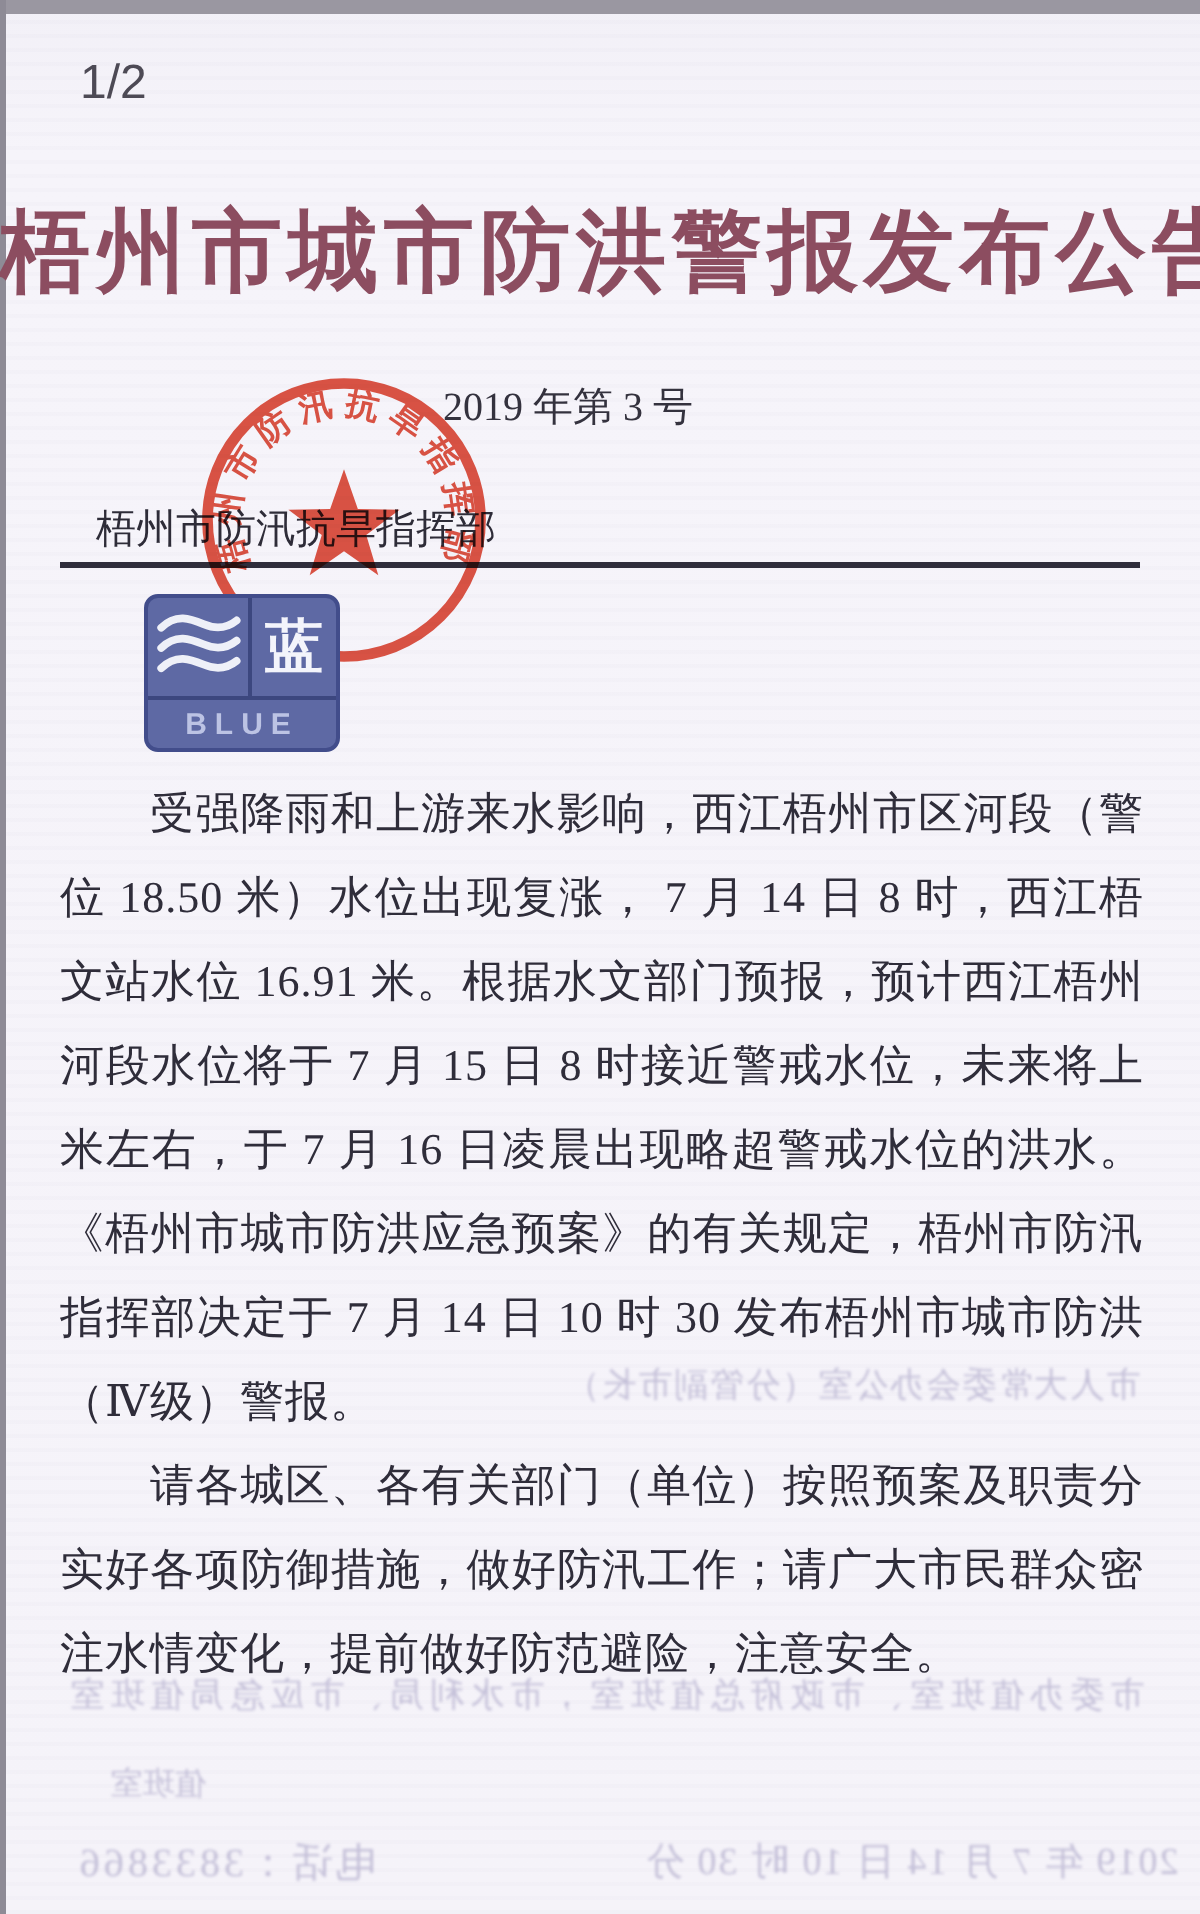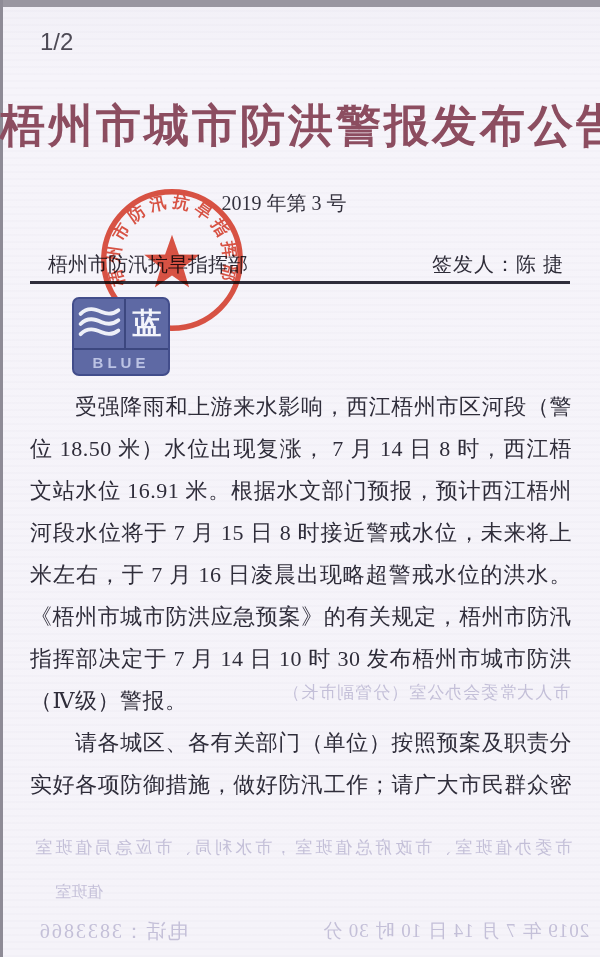--- a/index.html
+++ b/index.html
@@ -110,21 +110,20 @@
   <div class="scan-edge-left"></div>
 
   <div class="page-indicator">1/2</div>
 
   <h1 class="doc-title serif">梧州市城市防洪警报发布公告</h1>
 
   <div class="doc-number serif">2019 年第 3 号</div>
 
   <div class="header-row serif">
     <span>梧州市防汛抗旱指挥部</span>
-    <span class="signer"><span>签发人：</span><span>陈  捷</span></span>
   </div>
 
   <hr class="rule">
 
   <svg class="stamp" viewBox="0 0 160 160" xmlns="http://www.w3.org/2000/svg">
     <circle cx="80" cy="80" r="70" fill="none" stroke="#dc3e2b" stroke-width="5.5"></circle>
     <polygon points="80,54 87.1,74.3 108.5,74.7 91.4,87.7 97.6,108.3 80,96 62.4,108.3 68.6,87.7 51.5,74.7 72.9,74.3" fill="#dc3e2b"></polygon>
     <defs>
       <path id="sealArc" d="M 33.2 107 A 54 54 0 1 1 126.8 107" fill="none"></path>
     </defs>
@@ -156,20 +155,21 @@
     <div class="line full indent">受强降雨和上游来水影响，西江梧州市区河段（警戒水</div>
     <div class="line full">位 18.50 米）水位出现复涨， 7 月 14 日 8 时，西江梧州水</div>
     <div class="line full">文站水位 16.91 米。根据水文部门预报，预计西江梧州市区</div>
     <div class="line full">河段水位将于 7 月 15 日 8 时接近警戒水位，未来将上涨 0.5</div>
     <div class="line full">米左右，于 7 月 16 日凌晨出现略超警戒水位的洪水。根据</div>
     <div class="line full">《梧州市城市防洪应急预案》的有关规定，梧州市防汛抗旱</div>
     <div class="line full">指挥部决定于 7 月 14 日 10 时 30 发布梧州市城市防洪蓝色</div>
     <div class="line">（Ⅳ级）警报。</div>
     <div class="line full indent">请各城区、各有关部门（单位）按照预案及职责分工落</div>
     <div class="line full">实好各项防御措施，做好防汛工作；请广大市民群众密切关</div>
+    <div class="line">注水情变化，提前做好防范避险，注意安全。</div>
   </div>
 
   <div class="ghost ghost-1">市人大常委会办公室（分管副市长）</div>
   <div class="ghost ghost-2">市委办值班室、市政府总值班室，市水利局、市应急局值班室</div>
   <div class="ghost ghost-3">值班室</div>
   <div class="ghost ghost-phone">电话：3833866</div>
   <div class="ghost ghost-date">2019 年 7 月 14 日 10 时 30 分</div>
 
 </div>
 

